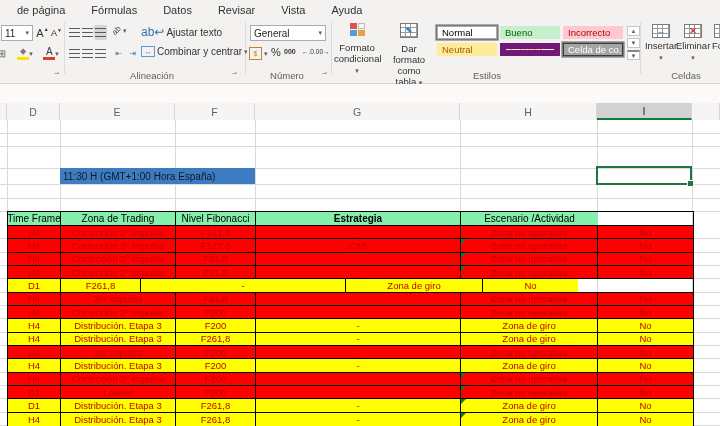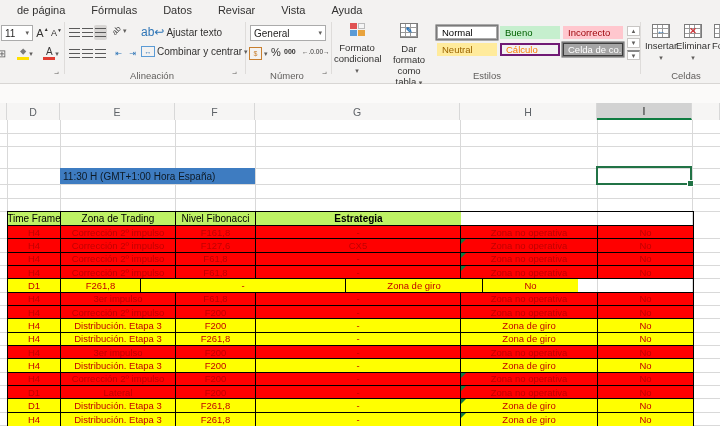--- a/index.html
+++ b/index.html
@@ -29,21 +29,21 @@
                      repeating-linear-gradient(to bottom,transparent 0 3.4px,#9a9a9a 3.4px 4.4px);}
   .minitable .ov{position:absolute;inset:0;display:flex;align-items:center;justify-content:center;
     font-size:9px;font-weight:bold;line-height:1;}
   .bigbtn{position:absolute;top:4px;width:46px;text-align:center;font-size:9.5px;color:#323130;}
   .bigbtn .bicon{display:inline-block;margin-bottom:3px;}
   .fcicon{position:relative;width:15px;height:14px;display:inline-block;}
   .fcicon span{position:absolute;width:7px;height:6px;}
   .chip{position:absolute;width:60px;height:13px;box-sizing:border-box;font-size:9.5px;
     display:flex;align-items:center;padding-left:4px;border:1px solid transparent;overflow:hidden;white-space:nowrap;}
   .chip.normal{border:1px solid #ababab;box-shadow:0 0 0 1.6px #7a7a7a;}
-  .chip.calc{border:2px solid #701a75;}
+  .chip.calc{border:6px solid #701a75;}
   .chip.dark{border:1px solid #3c3c3c;box-shadow:0 0 0 1.6px #7a7a7a;}
   .sgbtn{position:absolute;left:627px;width:13px;height:10px;box-sizing:border-box;border:1px solid #c8c6c4;
     background:#fff;font-size:6px;color:#605e5c;display:flex;align-items:center;justify-content:center;}
   .cellbtn{position:absolute;top:5px;width:34px;text-align:center;font-size:9.5px;color:#323130;}
   
   .fstrip{position:absolute;top:84px;left:0;right:0;height:19px;background:#fbfaf9;border-bottom:1px solid #e1dfdd;}
   .colheaders{position:absolute;top:103px;left:0;right:0;height:17px;background:#f6f5f4;
     border-bottom:1px solid #c8c6c4;display:flex;}
   .colh{box-sizing:border-box;border-right:1px solid #d8d8d8;font-size:10.5px;color:#5f6368;
     display:flex;align-items:center;justify-content:center;height:100%;}
@@ -58,21 +58,21 @@
   .linkcell{position:absolute;left:62px;top:66px;z-index:3;font-size:9.5px;text-decoration:underline;white-space:nowrap;}
   .selbox{position:absolute;left:596px;top:46px;width:96px;height:19px;box-sizing:border-box;
     border:2px solid #217346;z-index:4;}
   .selbox .handle{position:absolute;right:-4px;bottom:-4px;width:5px;height:5px;background:#217346;border:1px solid #fff;}
   .xtable{position:absolute;left:7px;top:91px;width:685px;z-index:2;border:1px solid #000;box-sizing:content-box;}
   .xrow{display:flex;box-sizing:border-box;border-bottom:1px solid #000;}
   .xrow:last-child{border-bottom:none;}
   .xcell{box-sizing:border-box;border-right:1px solid #000;display:flex;align-items:center;justify-content:center;
     overflow:hidden;white-space:nowrap;}
   .xcell:last-child{border-right:none;}
-  .xhead .xcell{font-size:10px;color:#000;background:#bef264;}
+  .xhead .xcell{font-size:10px;color:#000;background:#86efac;}
   .flagtri{position:absolute;width:0;height:0;border-top:5px solid #0e7c41;border-right:5px solid transparent;z-index:5;}
 </style>
 </head>
 <body>
 
 <div class="screen">
 
   <div class="menubar">
       <span class="menutab">de página</span>
       <span class="menutab">Fórmulas</span>
@@ -238,20 +238,21 @@
       </div>
     <div class="selbox">
       <div class="handle"></div>
       </div>
     <div class="xtable">
         <div class="xrow xhead" style="height: 14px;">
           <div class="xcell" style="width: 53px; font-size: 10px;">Time Frame</div>
           <div class="xcell" style="width: 115px; font-size: 10px;">Zona de Trading</div>
           <div class="xcell" style="width: 80px; font-size: 10px;">Nivel Fibonacci</div>
           <div class="xcell" style="width: 205px; font-size: 10px; font-weight: bold;">Estrategia</div>
+          <div class="xcell" style="width: 137px; font-size: 10px;">Escenario /Actividad</div>
         </div>
         <div class="xrow" style="height: 13.333px;">
           <div class="xcell" style="width: 53px; font-size: 9.5px; background: rgb(255, 0, 0); color: rgb(192, 0, 0);">H4</div>
           <div class="xcell" style="width: 115px; font-size: 9.5px; background: rgb(255, 0, 0); color: rgb(192, 0, 0);">Corrección 2º impulso</div>
           <div class="xcell" style="width: 80px; font-size: 9.5px; background: rgb(255, 0, 0); color: rgb(192, 0, 0);">F161,8</div>
           <div class="xcell" style="width: 205px; font-size: 9.5px; background: rgb(255, 0, 0); color: rgb(192, 0, 0);">-</div>
           <div class="xcell" style="width: 137px; font-size: 9.5px; background: rgb(255, 0, 0); color: rgb(192, 0, 0);">Zona no operativa</div>
           <div class="xcell" style="width: 95px; font-size: 9.5px; background: rgb(255, 0, 0); color: rgb(192, 0, 0);">No</div>
         </div>
         <div class="xrow" style="height: 13.333px;">

